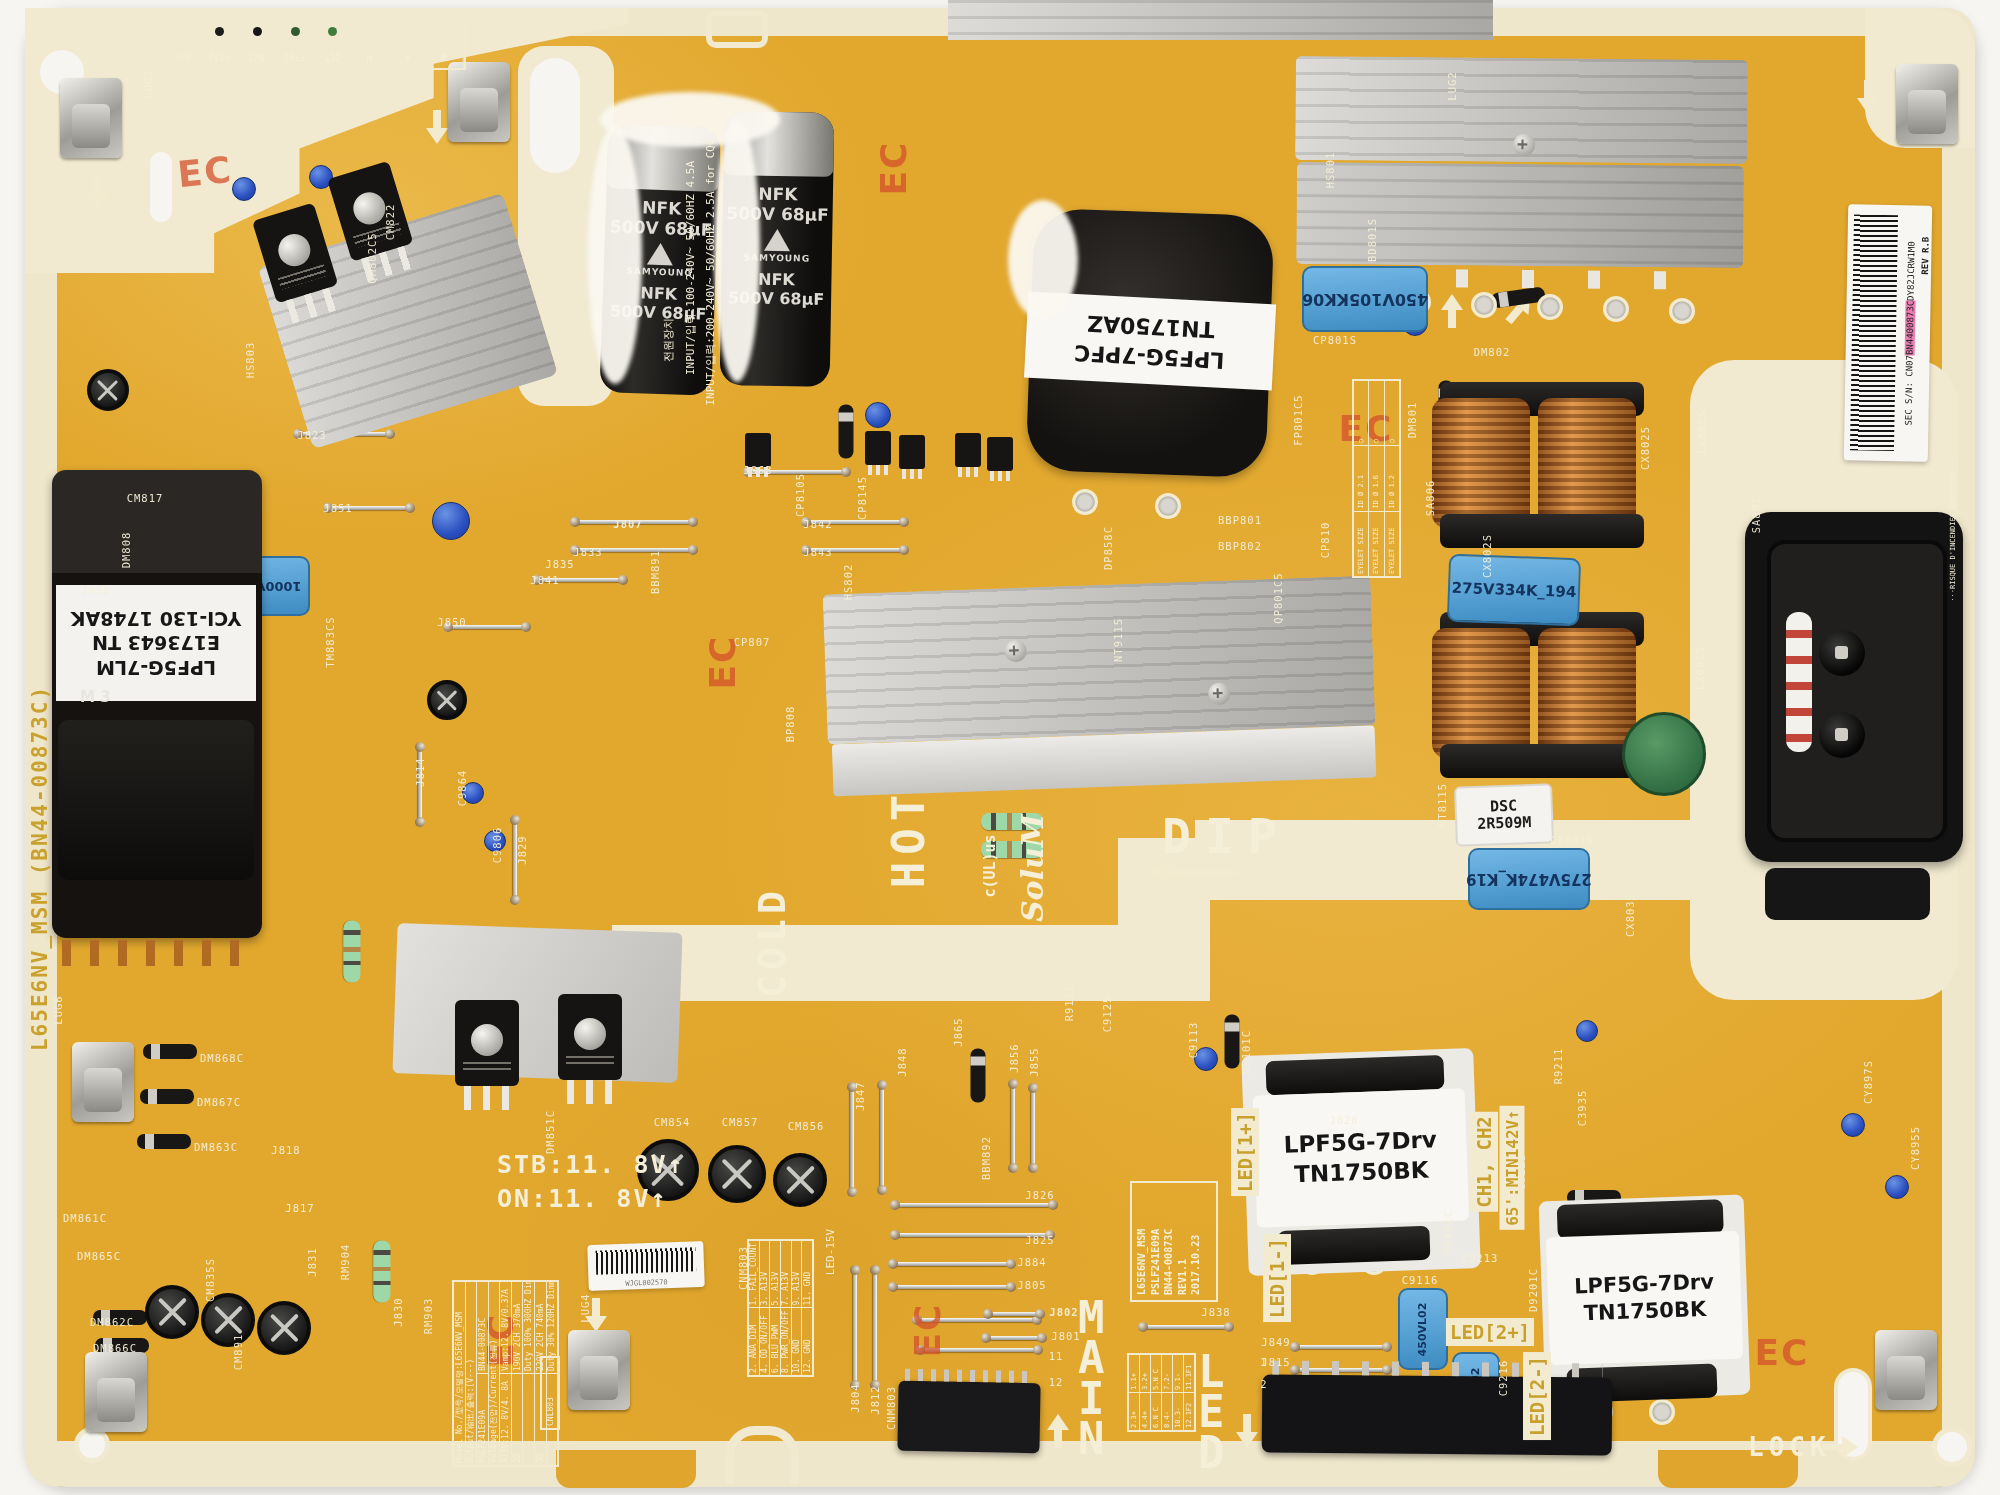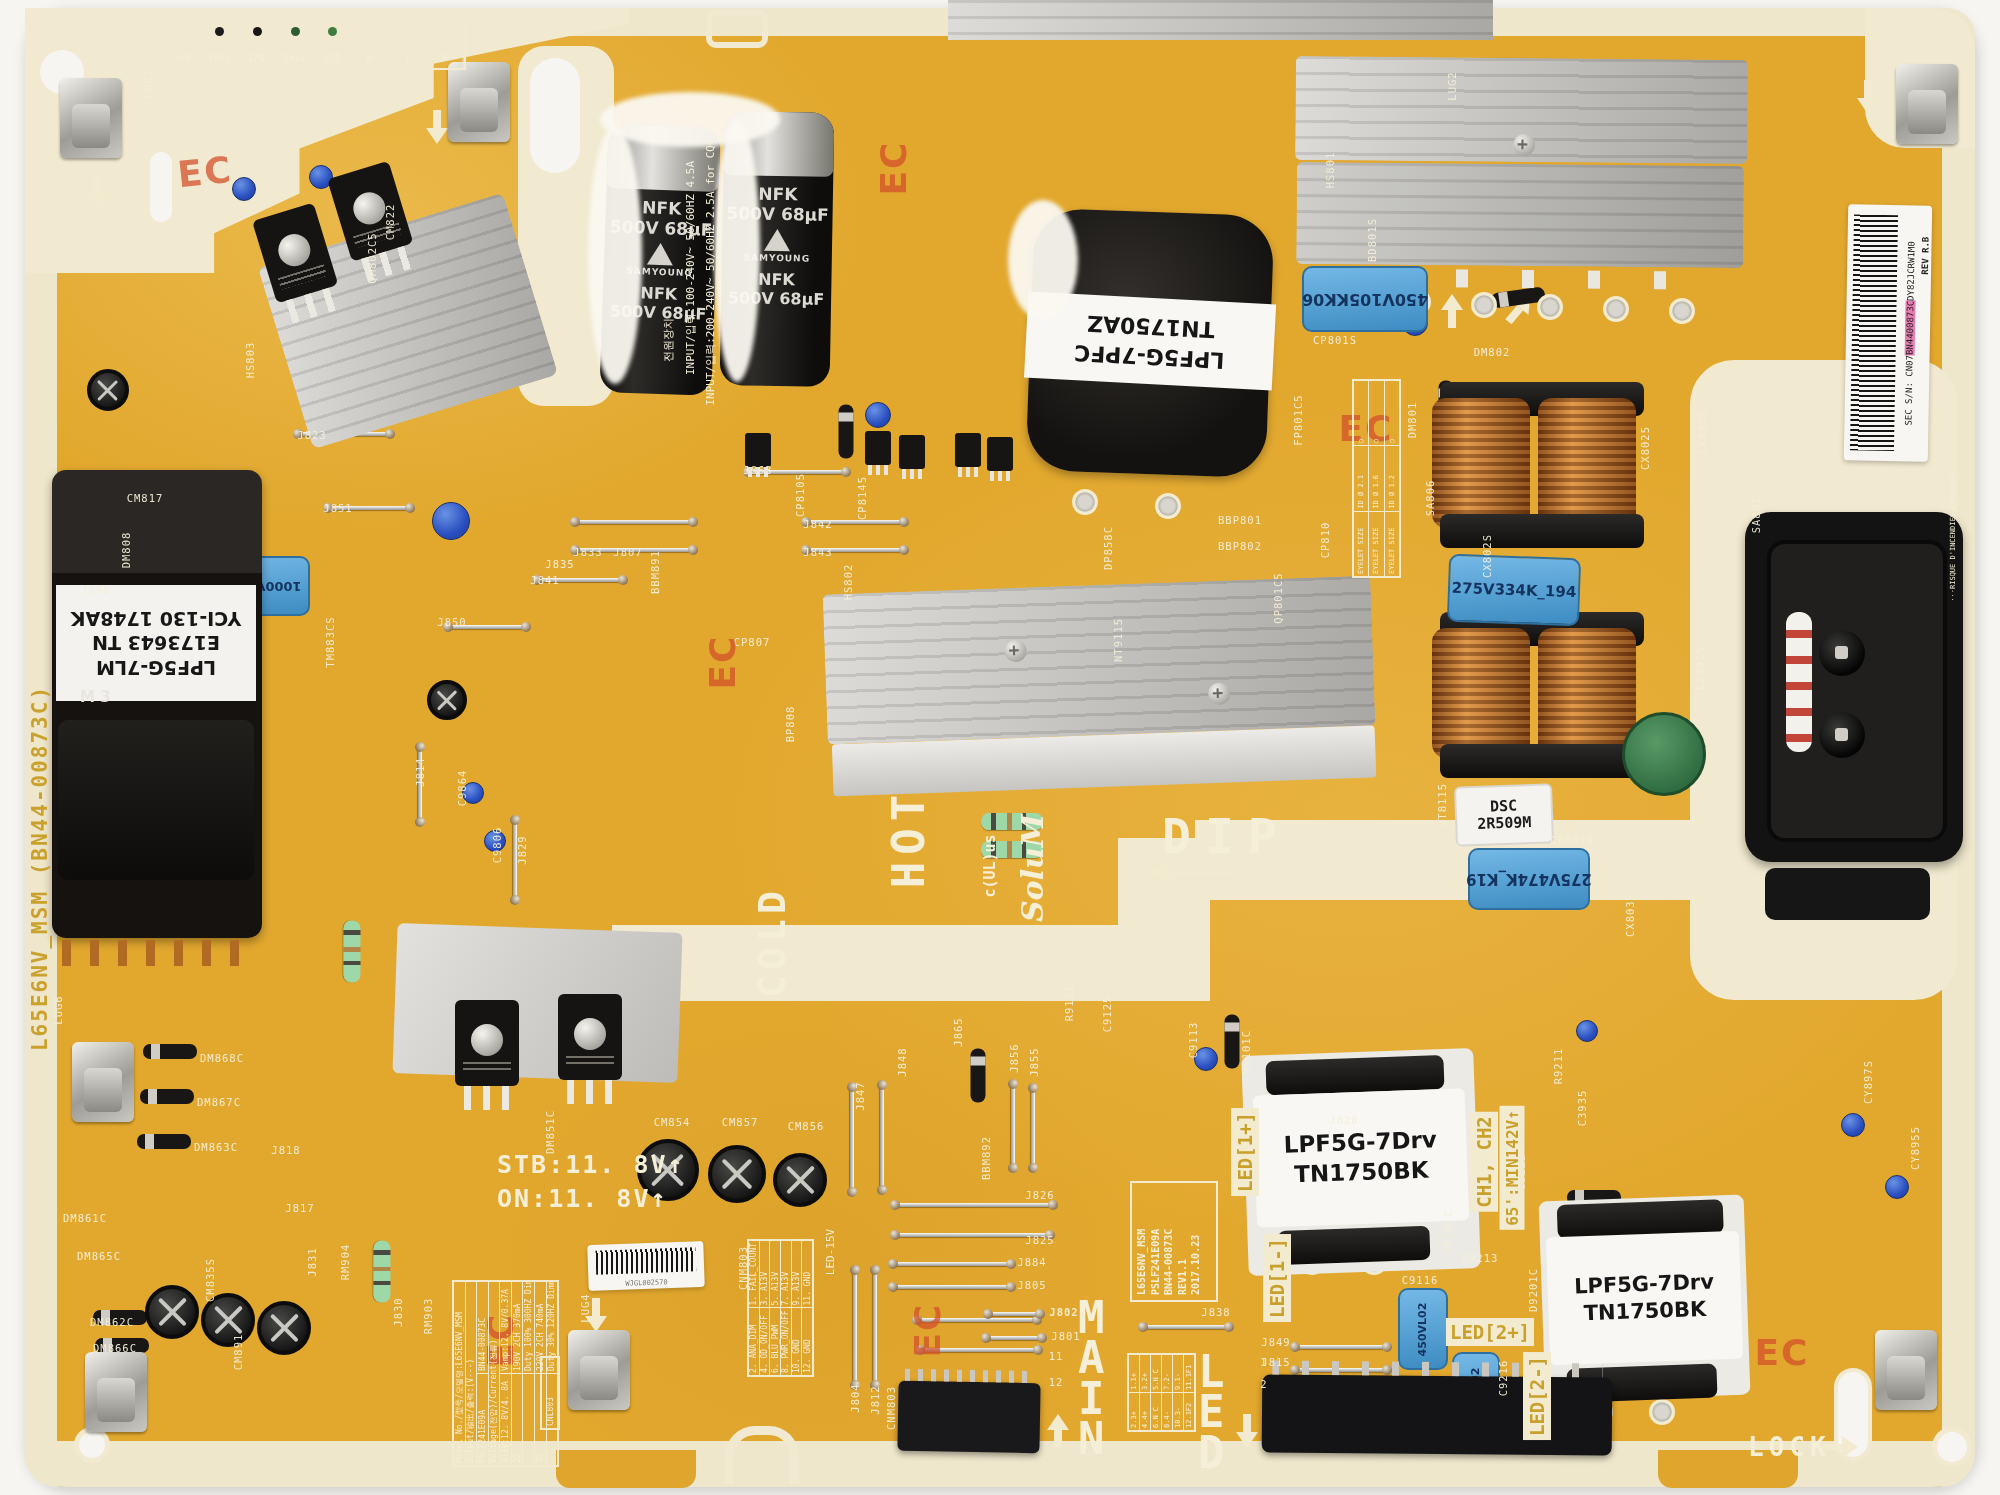--- a/index.html
+++ b/index.html
@@ -123,21 +123,21 @@
       <div class="ref" style="left: 338px; top: 508px; transform: translate(-50%, -50%) rotate(0deg);">J851</div>
       <div class="ref" style="left: 330px; top: 642px; transform: translate(-50%, -50%) rotate(-90deg);">TM883CS</div>
       <div class="ref" style="left: 452px; top: 622px; transform: translate(-50%, -50%) rotate(0deg);">J850</div>
       <div class="ref" style="left: 420px; top: 772px; transform: translate(-50%, -50%) rotate(-90deg);">J814</div>
       <div class="ref" style="left: 522px; top: 850px; transform: translate(-50%, -50%) rotate(-90deg);">J829</div>
       <div class="ref" style="left: 462px; top: 788px; transform: translate(-50%, -50%) rotate(-90deg);">C9864</div>
       <div class="ref" style="left: 497px; top: 845px; transform: translate(-50%, -50%) rotate(-90deg);">C9806</div>
       <div class="ref" style="left: 560px; top: 524px; transform: translate(-50%, -50%) rotate(0deg); margin-top: 40px;">J835</div>
       <div class="ref" style="left: 588px; top: 552px; transform: translate(-50%, -50%) rotate(0deg);">J833</div>
       <div class="ref" style="left: 545px; top: 580px; transform: translate(-50%, -50%) rotate(0deg);">J841</div>
-      <div class="ref" style="left: 628px; top: 552px; transform: translate(-50%, -50%) rotate(0deg);">J807</div>
+      <div class="ref" style="left: 628px; top: 524px; transform: translate(-50%, -50%) rotate(0deg); font-weight: bold;">J807</div>
       <div class="ref" style="left: 655px; top: 572px; transform: translate(-50%, -50%) rotate(-90deg);">BBM891</div>
       <div class="ref" style="left: 848px; top: 582px; transform: translate(-50%, -50%) rotate(-90deg);">HS802</div>
       <div class="ref" style="left: 758px; top: 470px; transform: translate(-50%, -50%) rotate(0deg);">J863</div>
       <div class="ref" style="left: 800px; top: 495px; transform: translate(-50%, -50%) rotate(-90deg);">CP8105</div>
       <div class="ref" style="left: 818px; top: 524px; transform: translate(-50%, -50%) rotate(0deg);">J842</div>
       <div class="ref" style="left: 818px; top: 552px; transform: translate(-50%, -50%) rotate(0deg);">J843</div>
       <div class="ref" style="left: 862px; top: 498px; transform: translate(-50%, -50%) rotate(-90deg);">CP8145</div>
       <div class="ref" style="left: 752px; top: 642px; transform: translate(-50%, -50%) rotate(0deg);">CP807</div>
       <div class="ref" style="left: 790px; top: 724px; transform: translate(-50%, -50%) rotate(-90deg);">BP808</div>
       <div class="ref" style="left: 1108px; top: 548px; transform: translate(-50%, -50%) rotate(-90deg);">DP858C</div>

